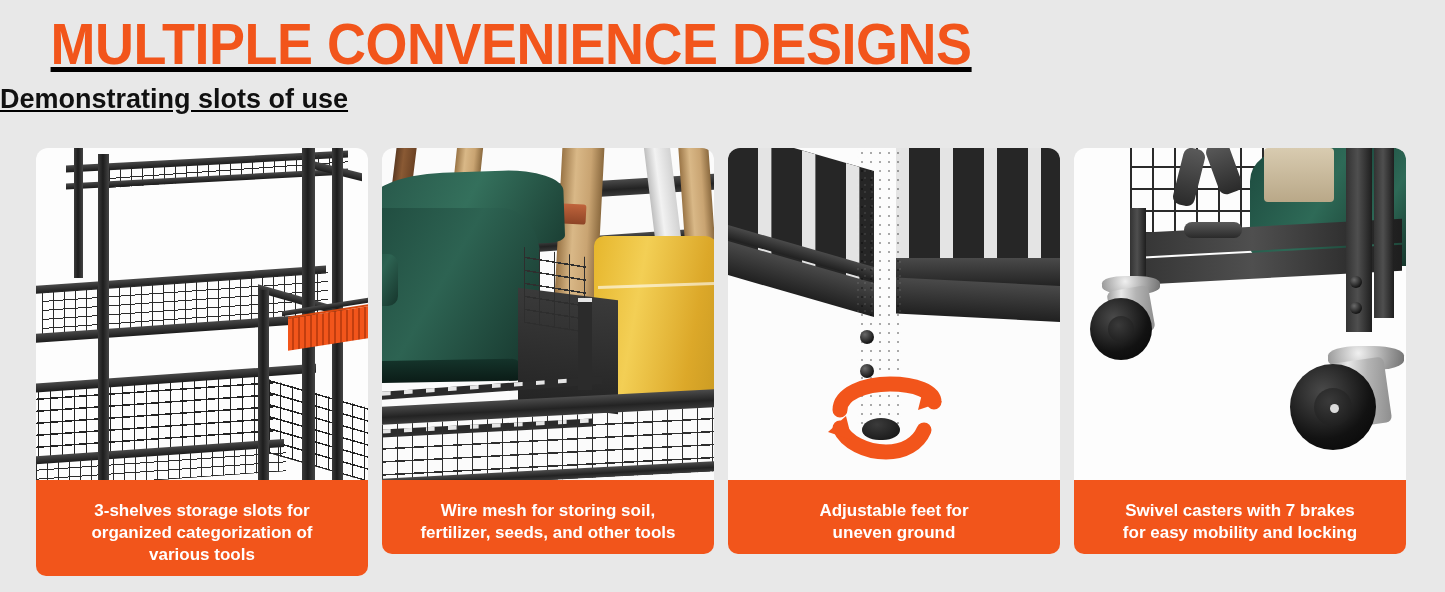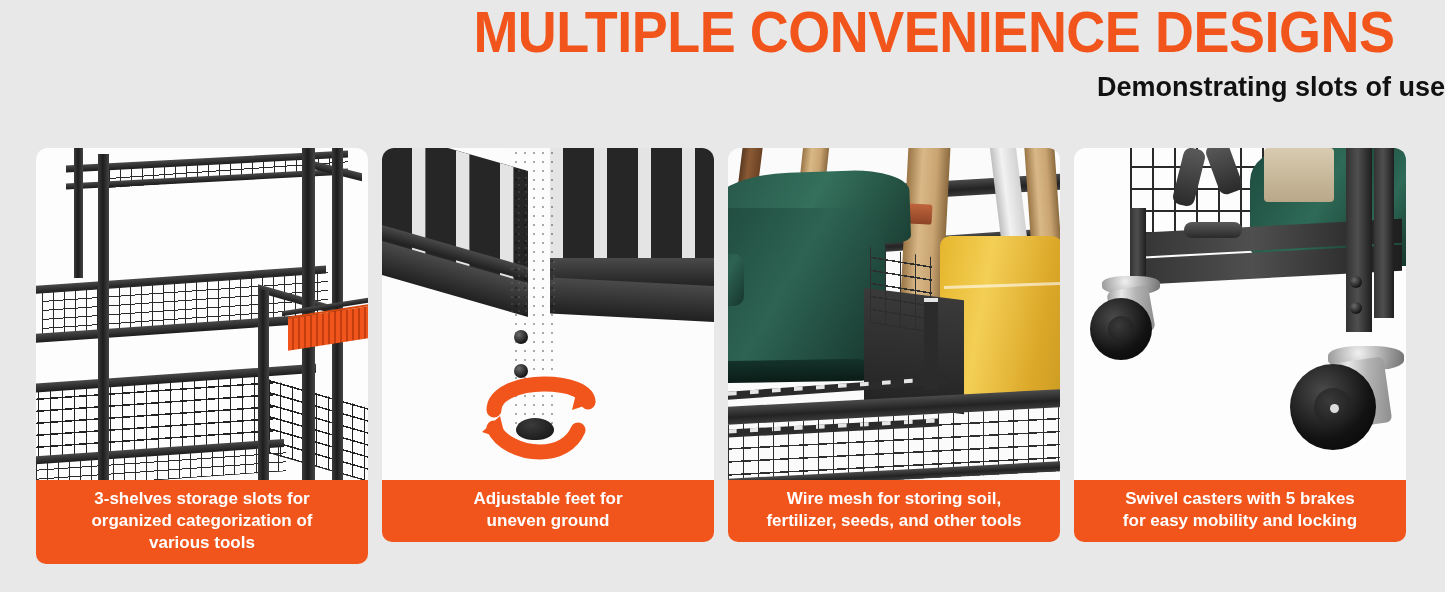--- a/index.html
+++ b/index.html
@@ -5,21 +5,21 @@
   * { box-sizing: border-box; margin: 0; padding: 0; }
   html, body {
     width: 1445px; height: 592px;
     background: #e8e8e8;
     font-family: "Liberation Sans", sans-serif;
     overflow: hidden;
   }
   .banner { position: relative; width: 1445px; height: 592px; background: #e8e8e8; }
 
   
-  .header { text-align: right; padding-top: 0; }
+  .header { text-align: left; padding-top: 12px; text-decoration: underline; }
   .title {
     color: #f2551b;
     font-weight: 700;
     font-size: 58px;
     line-height: 64px;
     letter-spacing: -0.5px;
     transform: scaleX(0.93);
     white-space: nowrap;
   }
   .subtitle {
@@ -47,21 +47,21 @@
     overflow: hidden;
   }
   .caption {
     background: #f2551b;
     border-radius: 0 0 10px 10px;
     color: #fff;
     font-weight: 700;
     font-size: 17px;
     line-height: 22px;
     text-align: center;
-    padding: 8px 6px 10px;
+    padding: 20px 6px 10px;
     white-space: pre-line;
   }
 
   
   .p1 { background: #fdfdfd; }
   .p1 .post {
     position: absolute; background: linear-gradient(90deg,#3b3b3b,#1d1d1d 45%,#444);
   }
   .p1 .shelfbar {
     position: absolute; background: linear-gradient(180deg,#4a4a4a,#1c1c1c);
@@ -246,20 +246,57 @@
         <div class="post" style="left:222px;top:142px;width:11px;height:190px;"></div>
         <div class="post" style="left:266px;top:0px;width:13px;height:332px;"></div>
         <div class="post" style="left:296px;top:0px;width:11px;height:332px;"></div>
 
         <div class="tray" style="left:252px;top:162px;width:86px;height:34px;"></div>
         <div class="shelfbar" style="left:246px;top:156px;width:92px;height:5px;transform:skewY(-9deg);"></div>
       </div>
       <div class="caption">3-shelves storage slots for
 organized categorization of
 various tools</div>
+    </div>
+
+    <div class="panel">
+      <div class="photo p2">
+
+        <div class="rail" style="left:0px;top:36px;width:332px;height:16px;transform:skewY(-3.5deg);"></div>
+        <div class="rail" style="left:140px;top:86px;width:200px;height:12px;transform:skewY(-4deg);"></div>
+
+        <div class="handle-wood dark" style="left:12px;top:-4px;width:20px;height:50px;transform:rotate(7deg);"></div>
+        <div class="handle-wood" style="left:72px;top:-6px;width:26px;height:70px;transform:rotate(6deg);"></div>
+        <div class="handle-wood" style="left:176px;top:-6px;width:42px;height:180px;transform:rotate(3deg);"></div>
+        <div class="handle-white" style="left:268px;top:-6px;width:26px;height:110px;transform:rotate(-7deg);"></div>
+        <div class="handle-wood" style="left:300px;top:-6px;width:30px;height:116px;transform:rotate(-4deg);"></div>
+        <div class="terra" style="left:178px;top:56px;width:26px;height:20px;transform:rotate(3deg);"></div>
+
+        <div class="boot-top" style="left:-18px;top:24px;width:200px;height:74px;transform:rotate(-2deg);"></div>
+        <div class="boot" style="left:-18px;top:60px;width:176px;height:160px;
+             border-radius: 8% 22% 18% 10% / 10% 30% 26% 12%;"></div>
+        <div class="boot-sole" style="left:-16px;top:212px;width:156px;height:22px;transform:rotate(-1deg);"></div>
+        <div class="boot" style="left:-20px;top:106px;width:36px;height:52px;border-radius:10px;"></div>
+
+        <div class="bag" style="left:212px;top:88px;width:126px;height:170px;"></div>
+        <div style="position:absolute;left:216px;top:136px;width:118px;height:3px;background:rgba(255,255,255,.6);transform:rotate(-2deg);"></div>
+
+        <div class="perfshelf" style="left:136px;top:146px;width:100px;height:114px;transform:skewY(7deg);"></div>
+        <div class="basket" style="left:142px;top:104px;width:62px;height:76px;transform:skewY(9deg);"></div>
+        <div class="perf" style="left:0px;top:236px;width:220px;height:8px;transform:skewY(-4deg);"></div>
+        <div class="perf" style="left:196px;top:150px;width:14px;height:92px;
+             background-image:repeating-linear-gradient(0deg, rgba(255,255,255,.88) 0 9px, transparent 9px 22px);"></div>
+        <div class="rail" style="left:0px;top:250px;width:332px;height:18px;transform:skewY(-3deg);"></div>
+
+        <div class="perf" style="left:0px;top:276px;width:210px;height:8px;transform:skewY(-3deg);"></div>
+        <div class="basket" style="left:0px;top:268px;width:332px;height:64px;transform:skewY(-3deg);"></div>
+        <div class="rail" style="left:0px;top:322px;width:332px;height:10px;transform:skewY(-3deg);"></div>
+      </div>
+      <div class="caption">Wire mesh for storing soil,
+fertilizer, seeds, and other tools</div>
     </div>
 
     <div class="panel">
       <div class="photo p3">
 
         <div class="slotpanel" style="left:-14px;top:0px;width:160px;height:116px;transform:skewY(16deg);"></div>
         <div class="beam" style="left:-14px;top:96px;width:160px;height:14px;transform:skewY(16deg);"></div>
         <div class="beam tex" style="left:-14px;top:112px;width:160px;height:34px;transform:skewY(16deg);"></div>
 
         <div class="slotpanel" style="left:168px;top:-4px;width:176px;height:150px;"></div>
@@ -277,57 +314,20 @@
           <path d="M196 238 L214 254 L190 262 Z" fill="#f2551b"></path>
           <path d="M196 282 C190 296 176 304 158 304 C138 304 118 294 112 280" fill="none" stroke="#f2551b" stroke-width="15" stroke-linecap="round"></path>
           <path d="M118 268 L100 284 L124 292 Z" fill="#f2551b"></path>
         </svg>
       </div>
       <div class="caption">Adjustable feet for
 uneven ground</div>
     </div>
 
     <div class="panel">
-      <div class="photo p2">
-
-        <div class="rail" style="left:0px;top:36px;width:332px;height:16px;transform:skewY(-3.5deg);"></div>
-        <div class="rail" style="left:140px;top:86px;width:200px;height:12px;transform:skewY(-4deg);"></div>
-
-        <div class="handle-wood dark" style="left:12px;top:-4px;width:20px;height:50px;transform:rotate(7deg);"></div>
-        <div class="handle-wood" style="left:72px;top:-6px;width:26px;height:70px;transform:rotate(6deg);"></div>
-        <div class="handle-wood" style="left:176px;top:-6px;width:42px;height:180px;transform:rotate(3deg);"></div>
-        <div class="handle-white" style="left:268px;top:-6px;width:26px;height:110px;transform:rotate(-7deg);"></div>
-        <div class="handle-wood" style="left:300px;top:-6px;width:30px;height:116px;transform:rotate(-4deg);"></div>
-        <div class="terra" style="left:178px;top:56px;width:26px;height:20px;transform:rotate(3deg);"></div>
-
-        <div class="boot-top" style="left:-18px;top:24px;width:200px;height:74px;transform:rotate(-2deg);"></div>
-        <div class="boot" style="left:-18px;top:60px;width:176px;height:160px;
-             border-radius: 8% 22% 18% 10% / 10% 30% 26% 12%;"></div>
-        <div class="boot-sole" style="left:-16px;top:212px;width:156px;height:22px;transform:rotate(-1deg);"></div>
-        <div class="boot" style="left:-20px;top:106px;width:36px;height:52px;border-radius:10px;"></div>
-
-        <div class="bag" style="left:212px;top:88px;width:126px;height:170px;"></div>
-        <div style="position:absolute;left:216px;top:136px;width:118px;height:3px;background:rgba(255,255,255,.6);transform:rotate(-2deg);"></div>
-
-        <div class="perfshelf" style="left:136px;top:146px;width:100px;height:114px;transform:skewY(7deg);"></div>
-        <div class="basket" style="left:142px;top:104px;width:62px;height:76px;transform:skewY(9deg);"></div>
-        <div class="perf" style="left:0px;top:236px;width:220px;height:8px;transform:skewY(-4deg);"></div>
-        <div class="perf" style="left:196px;top:150px;width:14px;height:92px;
-             background-image:repeating-linear-gradient(0deg, rgba(255,255,255,.88) 0 9px, transparent 9px 22px);"></div>
-        <div class="rail" style="left:0px;top:250px;width:332px;height:18px;transform:skewY(-3deg);"></div>
-
-        <div class="perf" style="left:0px;top:276px;width:210px;height:8px;transform:skewY(-3deg);"></div>
-        <div class="basket" style="left:0px;top:268px;width:332px;height:64px;transform:skewY(-3deg);"></div>
-        <div class="rail" style="left:0px;top:322px;width:332px;height:10px;transform:skewY(-3deg);"></div>
-      </div>
-      <div class="caption">Wire mesh for storing soil,
-fertilizer, seeds, and other tools</div>
-    </div>
-
-    <div class="panel">
       <div class="photo p4">
 
         <div class="wiremesh" style="left:56px;top:0px;width:272px;height:86px;"></div>
         <div class="wiremesh" style="left:240px;top:0px;width:92px;height:108px;"></div>
 
         <div class="boot4" style="left:176px;top:0px;width:140px;height:110px;border-radius:30% 20% 14% 10%;"></div>
         <div class="boot4" style="left:290px;top:0px;width:46px;height:118px;border-radius:20% 10% 10% 10%;"></div>
         <div style="position:absolute;left:190px;top:0px;width:70px;height:54px;background:linear-gradient(180deg,#d8cbb0,#b9a888);border-radius:4px;"></div>
         <div class="tube" style="left:104px;top:0px;width:22px;height:58px;transform:rotate(14deg);"></div>
         <div class="tube" style="left:138px;top:-6px;width:24px;height:52px;transform:rotate(-20deg);"></div>
@@ -346,18 +346,18 @@
         <div class="fork" style="left:36px;top:140px;width:42px;height:46px;transform:rotate(-10deg);"></div>
         <div class="wheel" style="left:16px;top:150px;width:62px;height:62px;"></div>
         <div class="hub" style="left:34px;top:168px;width:26px;height:26px;"></div>
 
         <div class="swivelcap" style="left:254px;top:198px;width:76px;height:24px;border-radius:40%;"></div>
         <div class="fork" style="left:258px;top:212px;width:56px;height:66px;transform:rotate(-8deg);"></div>
         <div class="wheel" style="left:216px;top:216px;width:86px;height:86px;"></div>
         <div class="hub" style="left:240px;top:240px;width:38px;height:38px;"></div>
         <div style="position:absolute;left:256px;top:256px;width:9px;height:9px;border-radius:50%;background:#dcdcdc;"></div>
       </div>
-      <div class="caption">Swivel casters with 5 brakes
+      <div class="caption">Swivel casters with 7 brakes
 for easy mobility and locking</div>
     </div>
 
   </div>
 </div>
 
 </body></html>

